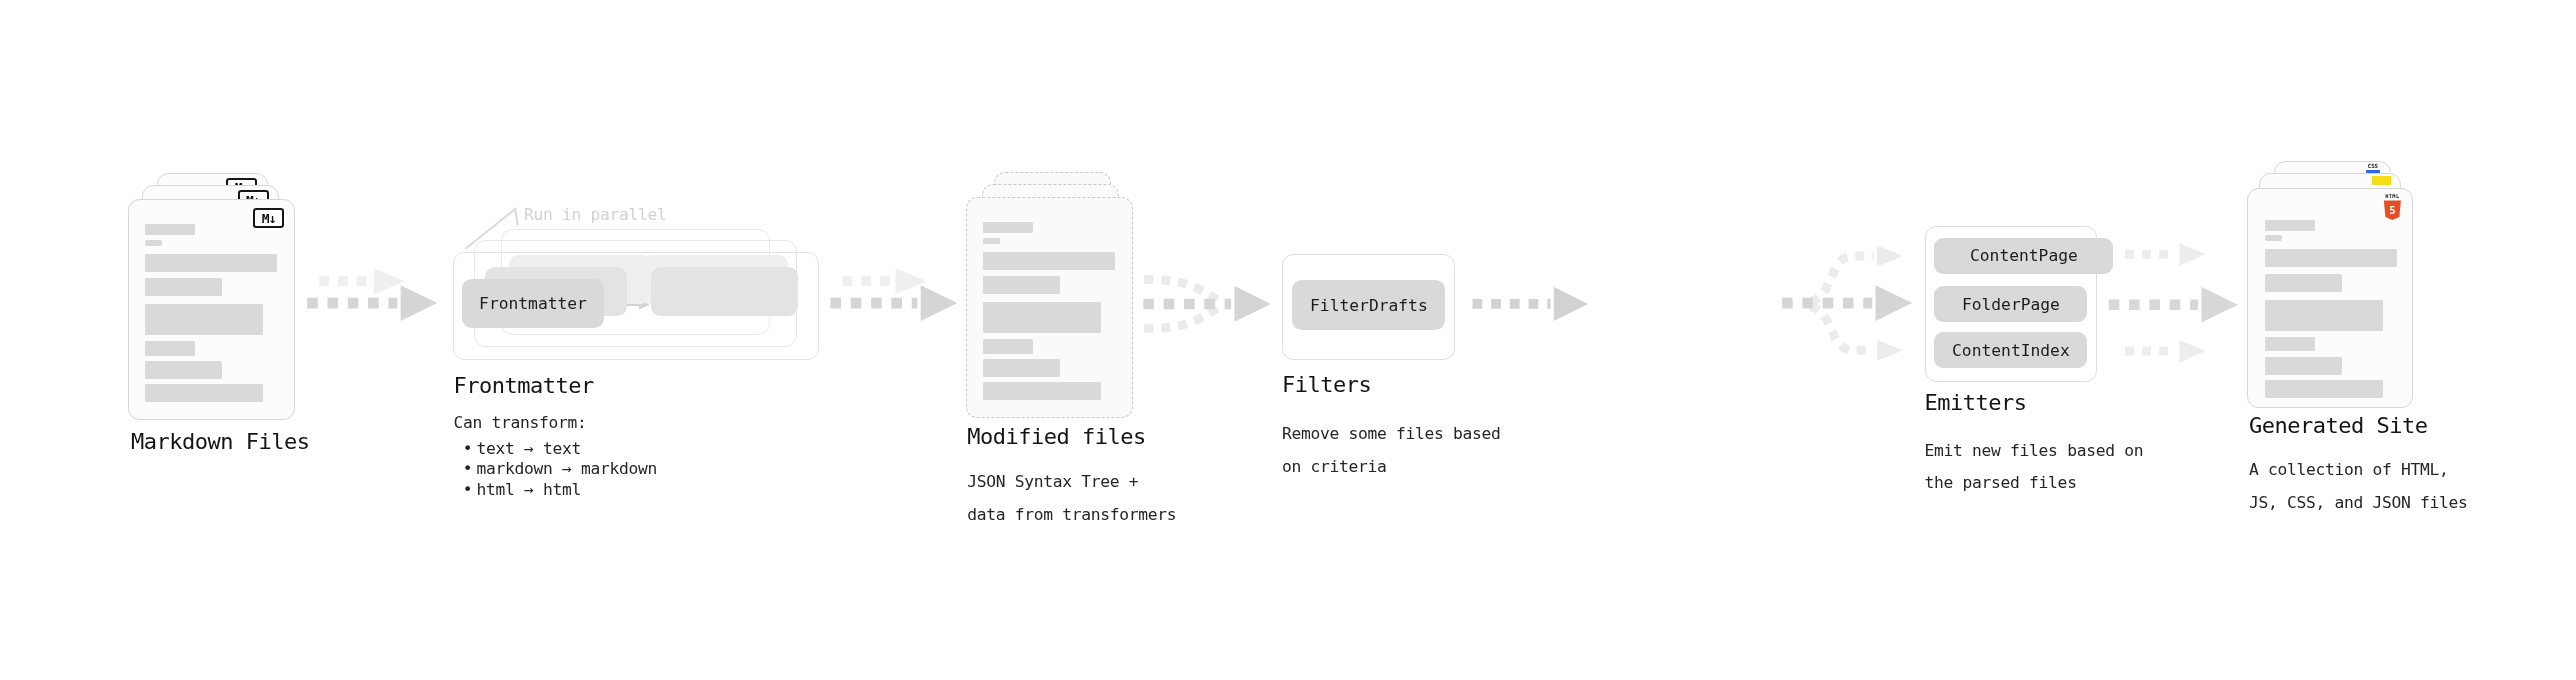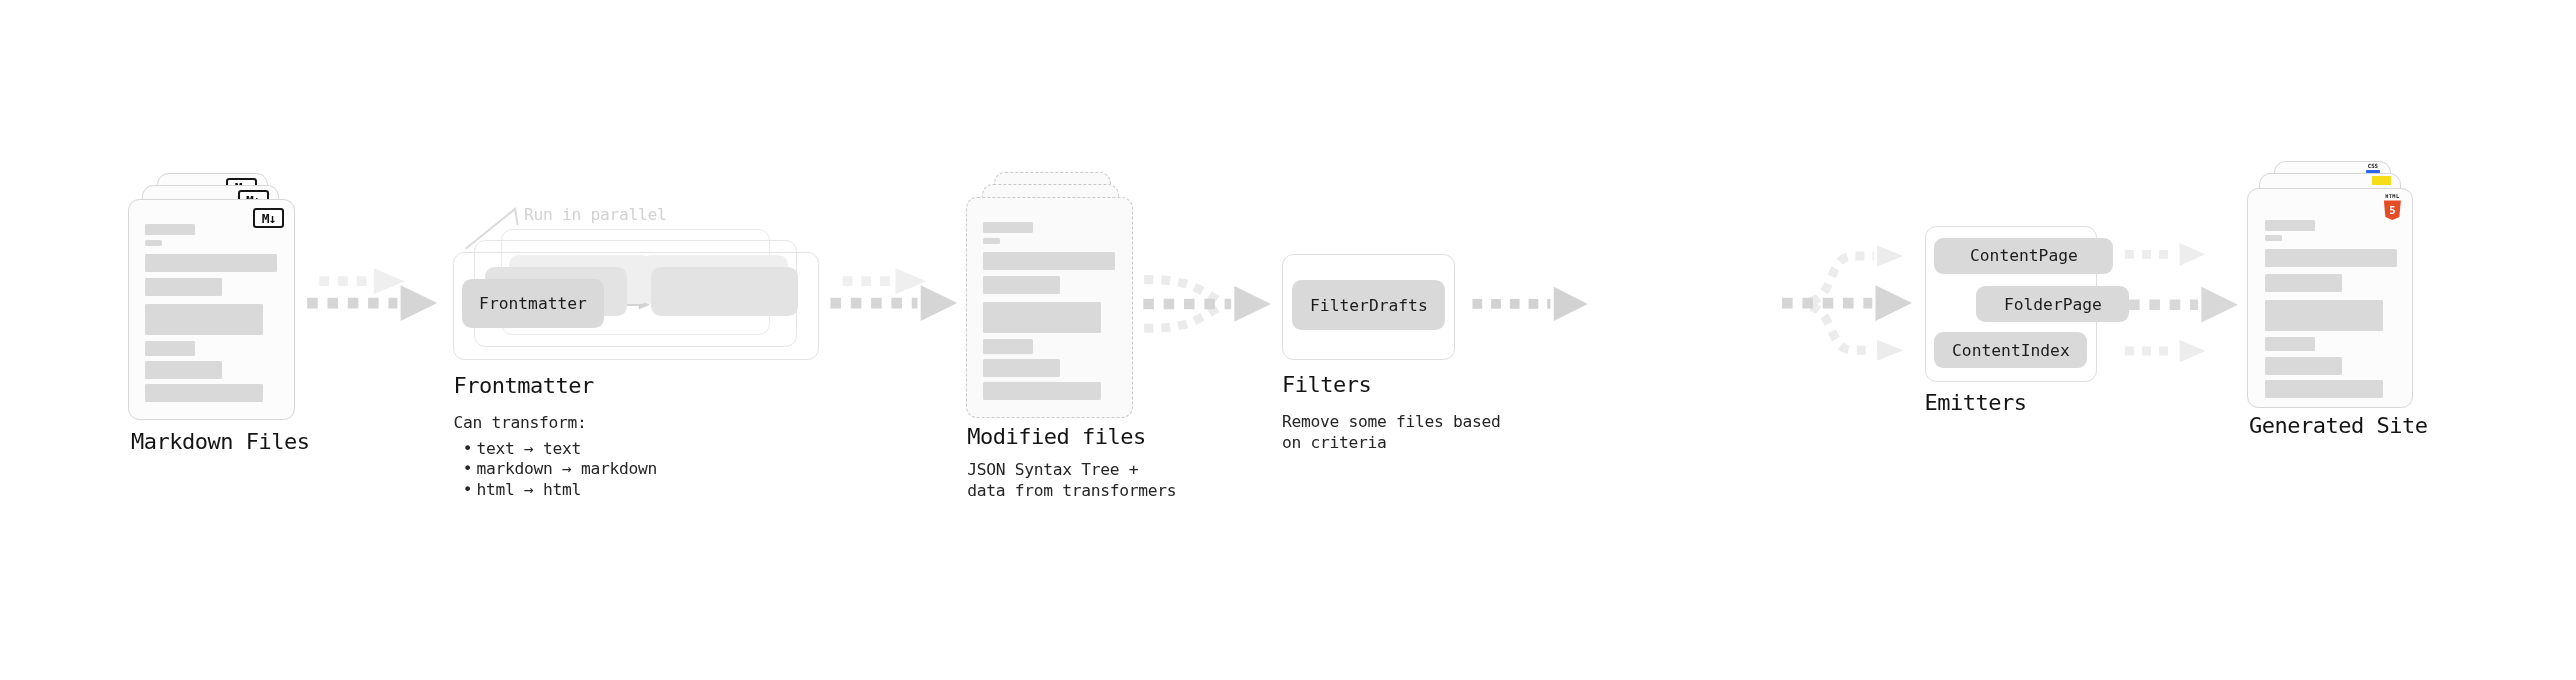--- a/index.html
+++ b/index.html
@@ -29,21 +29,21 @@
     display:flex;align-items:center;justify-content:center;color:#ffffff;font-size:10.6px;font-weight:bold;}
   
   .panel{position:absolute;border:1.2px solid #e2e2e2;border-radius:11.4px;box-sizing:border-box;background:transparent;}
   .btn{position:absolute;background:#d9d9d9;border-radius:9.8px;display:flex;align-items:center;justify-content:center;
     font-size:16.3px;color:#1c1c1c;box-sizing:border-box;white-space:nowrap;}
   .btn.ghost1{background:#efefef;}
   .btn.ghost2{background:#e3e3e3;}
   
   .label{position:absolute;font-size:22px;font-weight:500;color:#141414;letter-spacing:-0.5px;white-space:nowrap;}
   .desc{position:absolute;font-size:16.3px;color:#252525;line-height:21px;white-space:nowrap;letter-spacing:-0.3px;}
-  .desc .line{white-space:nowrap;}
+  .desc .line{white-space:nowrap;margin-top:12px;}
   .bullets{position:absolute;font-size:16.3px;color:#252525;letter-spacing:-0.3px;}
   .bullet-row{display:flex;align-items:baseline;height:20.3px;}
   .bullet-glyph{width:18px;text-align:center;}
   .annotation{position:absolute;font-size:16.3px;color:#d2d2d2;letter-spacing:-0.3px;white-space:nowrap;}
   .connectors{position:absolute;left:0;top:0;pointer-events:none;}
 </style>
 </head>
 <body>
 
 <div class="canvas">
@@ -192,23 +192,27 @@
     <div class="desc" style="left:14px;top:167px;">
       <div class="line">Remove some files based</div>
       <div class="line">on criteria</div>
     </div>
   </div>
 
 
   <div class="group" style="left:1910px;top:219px;width:260px;height:268px;">
     <div class="panel" style="left:14.6px;top:6.5px;width:172px;height:156px;border-color:#dedede;"></div>
     <div class="btn" style="left:24.4px;top:18.7px;width:179px;height:36px;border-radius:9px;">ContentPage</div>
-    <div class="btn" style="left:24.4px;top:67px;width:153px;height:36px;border-radius:9px;margin-left:42px;">FolderPage</div>
+    <div class="btn" style="left:24.4px;top:67px;width:153px;height:36px;border-radius:9px;">FolderPage</div>
     <div class="btn" style="left:24.4px;top:113px;width:153px;height:36px;border-radius:9px;">ContentIndex</div>
     <div class="label" style="left:14.6px;top:171px;">Emitters</div>
+    <div class="desc" style="left:14.6px;top:210px;line-height:20.3px;">
+      <div class="line">Emit new files based on</div>
+      <div class="line">the parsed files</div>
+    </div>
   </div>
 
   <div class="group" style="left:2231px;top:154px;width:228px;height:358px;">
     <div class="doc-card" style="left:43px;top:7.3px;width:117px;height:203px;">
       <div class="css-badge">
         <div class="css-txt">CSS</div>
         <div class="css-bar"></div>
       </div>
     </div>
     <div class="doc-card" style="left:28.4px;top:18.7px;width:142px;height:211px;">
@@ -226,16 +230,20 @@
           <div class="bar" style="width: 17px; height: 5.7px; margin-top: 4.9px;"></div>
           <div class="bar" style="width: 132px; height: 18px; margin-top: 8.1px;"></div>
           <div class="bar" style="width: 77px; height: 18px; margin-top: 6.5px;"></div>
           <div class="bar" style="width: 118px; height: 31px; margin-top: 8.1px;"></div>
           <div class="bar" style="width: 50px; height: 14.6px; margin-top: 5.7px;"></div>
           <div class="bar" style="width: 77px; height: 18px; margin-top: 5.7px;"></div>
           <div class="bar" style="width: 118px; height: 18px; margin-top: 4.9px;"></div>
         </div>
     </div>
     <div class="label" style="left:18px;top:259px;">Generated Site</div>
+    <div class="desc" style="left:18px;top:293px;">
+      <div class="line">A collection of HTML,</div>
+      <div class="line">JS, CSS, and JSON files</div>
+    </div>
   </div>
 
 </div>
 
 
 </body></html>

